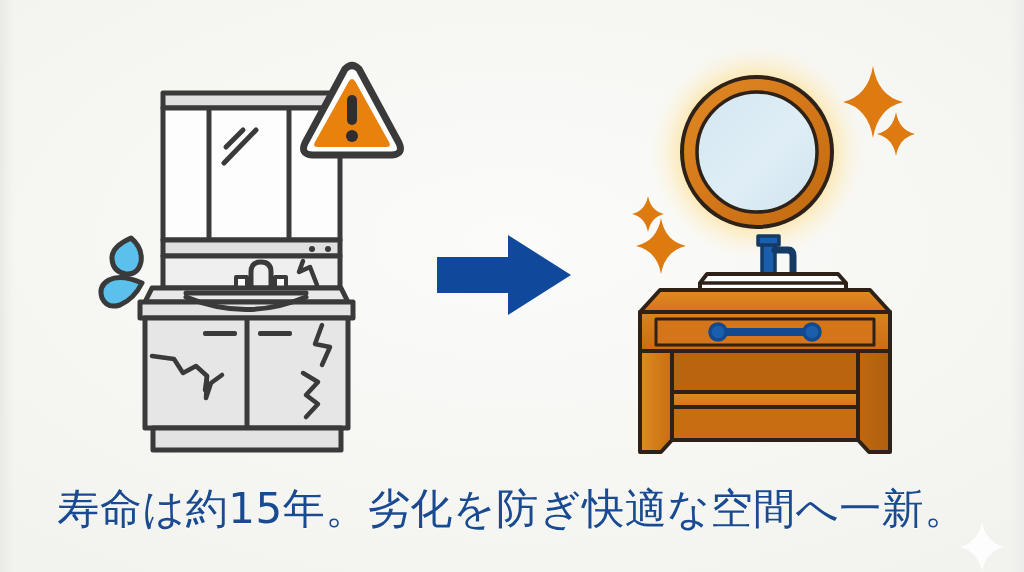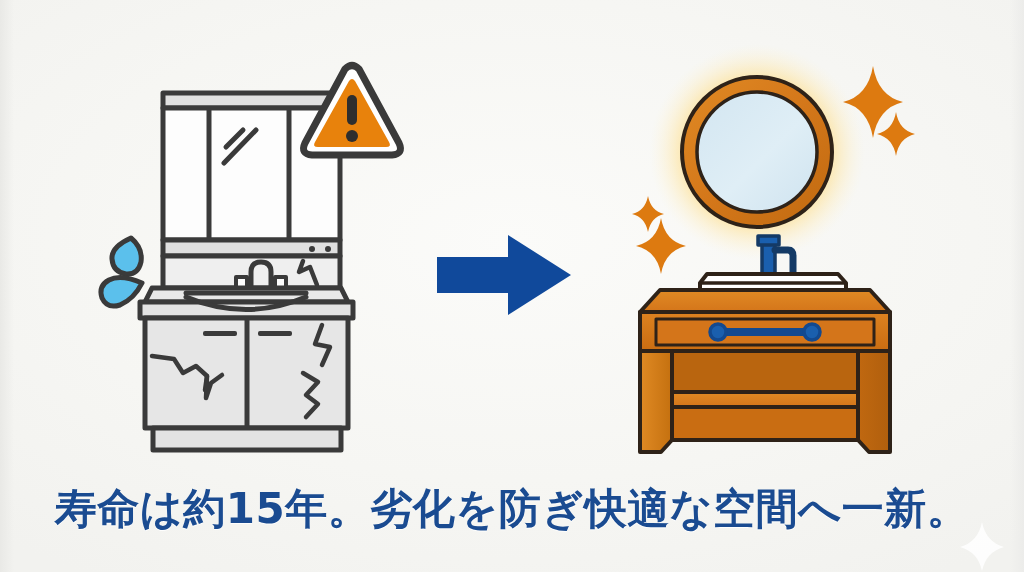--- a/index.html
+++ b/index.html
@@ -55,21 +55,21 @@
     top: 478px;
     height: 62px;
     display: flex;
     align-items: center;
     justify-content: center;
     pointer-events: none;
   }
   #caption-text {
     font-family: "DejaVu Sans", "Liberation Sans", sans-serif;
     font-size: 42px;
-    font-weight: bold;
+    font-weight: normal;
     letter-spacing: 0.5px;
     color: #1a4b91;
     text-shadow: 0 1px 0 rgba(255,255,255,0.85);
     white-space: nowrap;
   }
 </style>
 </head>
 <body>
 
 <div id="stage" style="background: rgb(247, 247, 244);">

